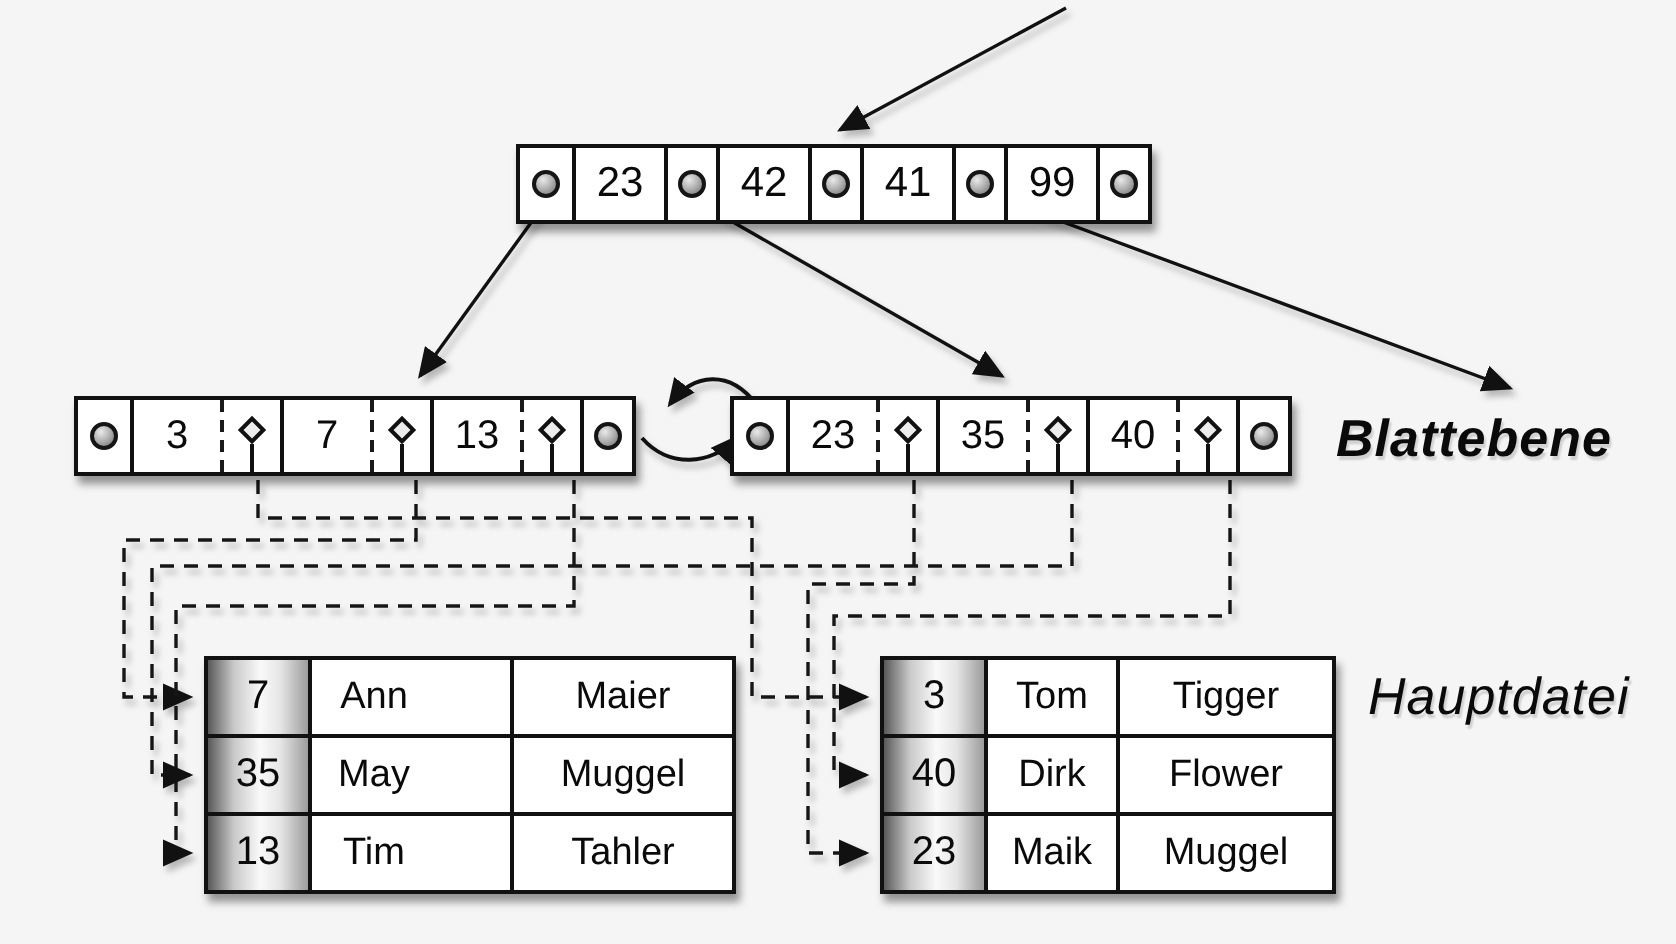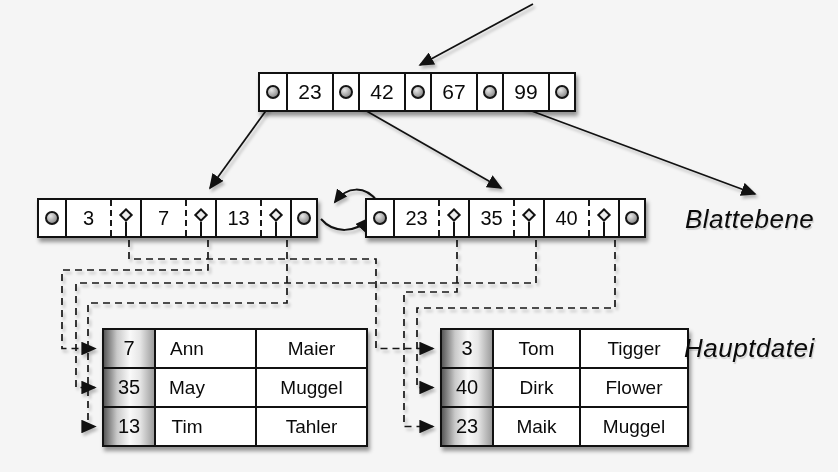--- a/index.html
+++ b/index.html
@@ -46,21 +46,21 @@
   .drow { display:flex; height:37px; }
   .drow + .drow { border-top:2px solid #111; }
   .dcell { display:flex; align-items:center; justify-content:center;
     box-sizing:border-box; font-size:19px; }
   .dcell + .dcell { border-left:2px solid #111; }
   .dcell.kcol {
     width:50px; font-size:20px;
     background:linear-gradient(90deg,#595959 0%,#c9c9c9 26%,#f9f9f9 52%,#e6e6e6 72%,#9c9c9c 100%);
   }
   .ltable .dcell.ncol { width:64px; } .ltable .dcell.scol { width:111px;margin-left:37px; }
-  .rtable .dcell.ncol { width:87px; } .rtable .dcell.scol { width:108px; }
+  .rtable .dcell.ncol { width:66px; } .rtable .dcell.scol { width:108px; }
 
   
   .lvl-label {
     position:absolute; font-style:italic; font-size:26px; letter-spacing:0.5px;
     color:#0a0a0a; text-shadow:1px 2px 1px rgba(0,0,0,0.15);
   }
 </style>
 </head>
 <body>
 
@@ -108,21 +108,21 @@
     <div class="cell ptr">
         <span class="circle"></span>
       </div>
     <div class="cell key">
         <span>42</span>
       </div>
     <div class="cell ptr">
         <span class="circle"></span>
       </div>
     <div class="cell key">
-        <span>67</span>
+        <span>41</span>
       </div>
     <div class="cell ptr">
         <span class="circle"></span>
       </div>
     <div class="cell key">
         <span>99</span>
       </div>
     <div class="cell ptr">
         <span class="circle"></span>
       </div>
@@ -211,16 +211,16 @@
       <div class="dcell ncol">Dirk</div>
       <div class="dcell scol">Flower</div>
     </div>
     <div class="drow">
       <div class="dcell kcol">23</div>
       <div class="dcell ncol">Maik</div>
       <div class="dcell scol">Muggel</div>
     </div>
   </div>
 
-  <div class="lvl-label" style="left:685px; top:204px;">Blattebene</div>
+  <div class="lvl-label" style="left:668px; top:204px;font-weight:bold;">Blattebene</div>
   <div class="lvl-label" style="left:684px; top:333px;">Hauptdatei</div>
 
 </div>
 
 </body></html>

